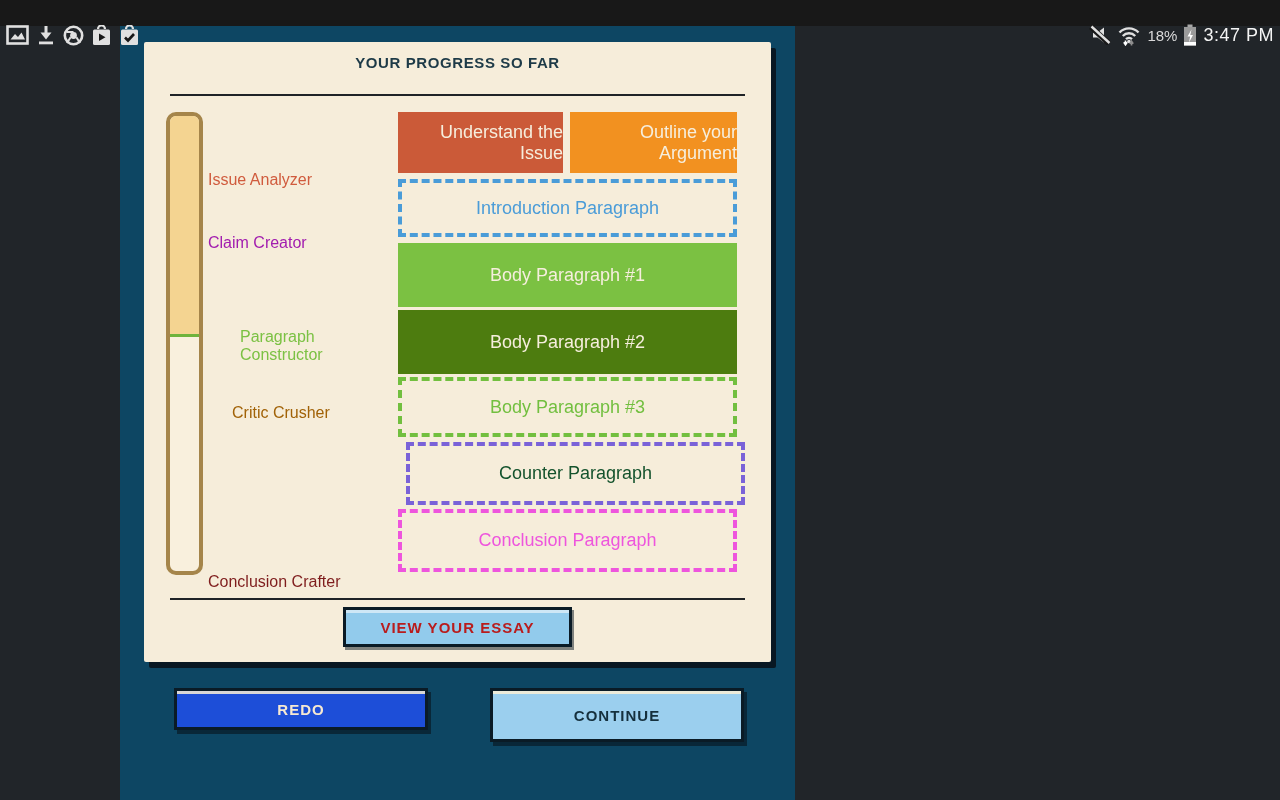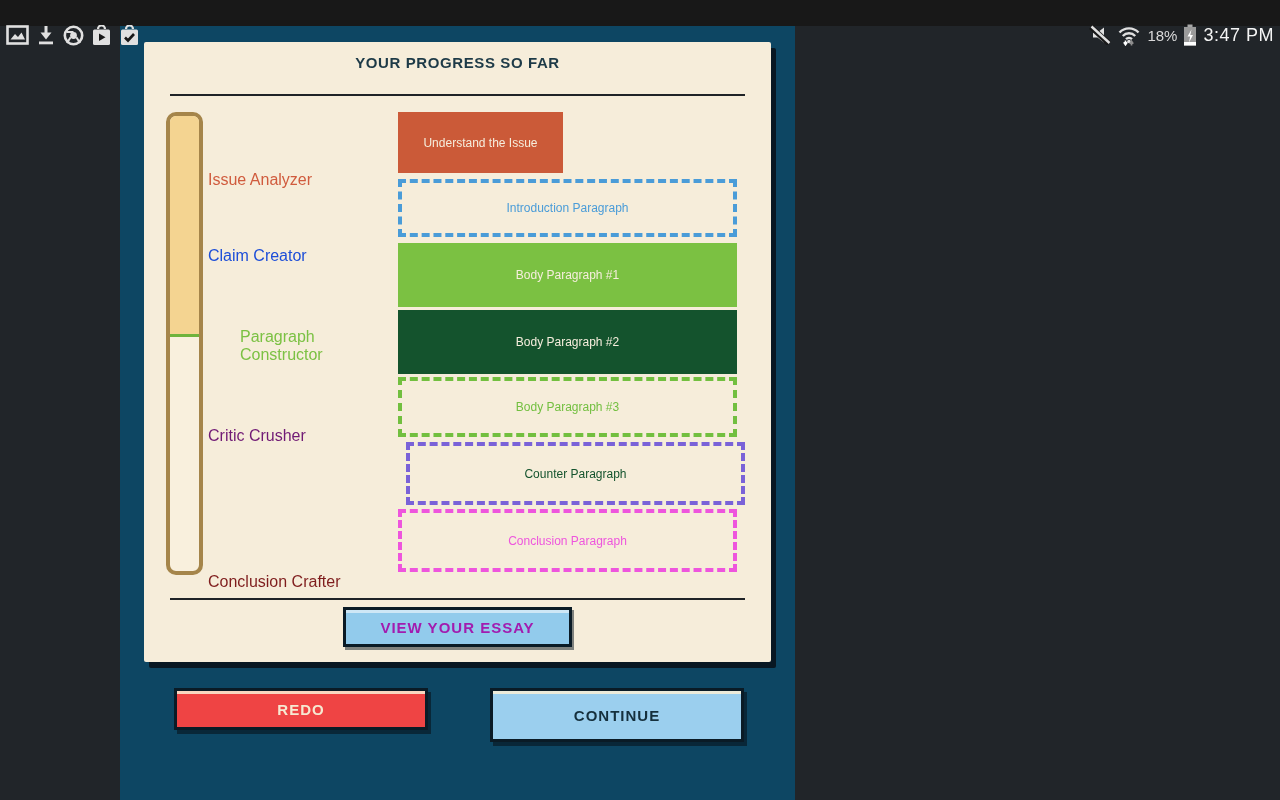--- a/index.html
+++ b/index.html
@@ -47,55 +47,55 @@
   .pbar-fill {
     position:absolute; left:0; top:0; width:100%; height:48.6%;
     background:#f4d491; border-bottom:3px solid #6fb33c;
   }
 
   
   .milestone {
     position:absolute; left:64px; width:135px; font-size:16px; line-height:18px;
   }
   .ml-0 { top:129px; color:#d05b3d; }
-  .ml-1 { top:205px; color:#1d4ed8; }
+  .ml-1 { top:192px; color:#a21caf; }
   .ml-2 { top:286px; color:#7bc143;margin-left:32px; }
-  .ml-3 { top:385px; color:#701a75; }
+  .ml-3 { top:362px; color:#a16207;margin-left:24px; }
   .ml-4 { top:443px; color:#4a9cd8; }
   .ml-5 { top:531px; color:#7f1d1d; }
 
   
   .step {
     position:absolute; display:flex; align-items:center; justify-content:center;
-    text-align:right; font-size:12px;
+    text-align:right; font-size:18px;
   }
   .step.solid { color:#f6eedd; }
   .st-0 { left:254px; top:70px;  width:165px; height:61px; background:#cb5a38; }
   .st-1 { left:426px; top:70px;  width:167px; height:61px; background:#f29120; }
   .st-2 { left:254px; top:137px; width:339px; height:58px; border:4px dashed #4a9cd8; color:#4a9cd8; }
   .st-3 { left:254px; top:201px; width:339px; height:64px; background:#7bc142; }
-  .st-4 { left:254px; top:268px; width:339px; height:64px; background:#14532d; }
+  .st-4 { left:254px; top:268px; width:339px; height:64px; background:#4d7c0f; }
   .st-5 { left:254px; top:335px; width:339px; height:60px; border:4px dashed #72bf3f; color:#72bf3f; }
   .st-6 { left:262px; top:400px; width:339px; height:63px; border:4px dashed #7a62d8; color:#14532d; }
   .st-7 { left:254px; top:467px; width:339px; height:63px; border:4px dashed #ee55dd; color:#ee55dd; }
 
   
   .btn {
     position:absolute; display:flex; align-items:center; justify-content:center;
     font-weight:bold; font-size:15px; letter-spacing:1px; cursor:pointer;
     border:3px solid #0a1b26;
   }
   .btn-view {
     left:199px; top:565px; width:229px; height:40px;
-    background:#92cbec; color:#a21caf;
+    background:#92cbec; color:#b91c1c;
     box-shadow:inset 0 3px 0 rgba(255,255,255,0.55), 2px 3px 0 rgba(8,23,34,0.5);
   }
   .btn-redo {
     left:174px; top:688px; width:254px; height:42px;
-    background:#ef4444; color:#f6e9d2;
+    background:#1d4ed8; color:#f6e9d2;
     box-shadow:inset 0 3px 0 rgba(250,240,214,0.85), 3px 4px 0 rgba(6,18,28,0.6);
   }
   .btn-continue {
     left:490px; top:688px; width:254px; height:54px;
     background:#9bcfee; color:#15303d;
     box-shadow:inset 0 3px 0 rgba(250,240,214,0.85), 3px 4px 0 rgba(6,18,28,0.6);
   }
 </style>
 </head>
 <body>
@@ -178,20 +178,21 @@
     <div class="pbar-fill"></div>
   </div>
 
   <div class="milestone ml-0">Issue Analyzer</div>
   <div class="milestone ml-1">Claim Creator</div>
   <div class="milestone ml-2">Paragraph Constructor</div>
   <div class="milestone ml-3">Critic Crusher</div>
   <div class="milestone ml-5">Conclusion Crafter</div>
 
   <div class="step solid st-0">Understand the Issue</div>
+  <div class="step solid st-1">Outline your Argument</div>
   <div class="step st-2">Introduction Paragraph</div>
   <div class="step solid st-3">Body Paragraph #1</div>
   <div class="step solid st-4">Body Paragraph #2</div>
   <div class="step st-5">Body Paragraph #3</div>
   <div class="step st-6">Counter Paragraph</div>
   <div class="step st-7">Conclusion Paragraph</div>
 
   <div class="divider bottom"></div>
   <div class="btn btn-view">VIEW YOUR ESSAY</div>
 </div>

